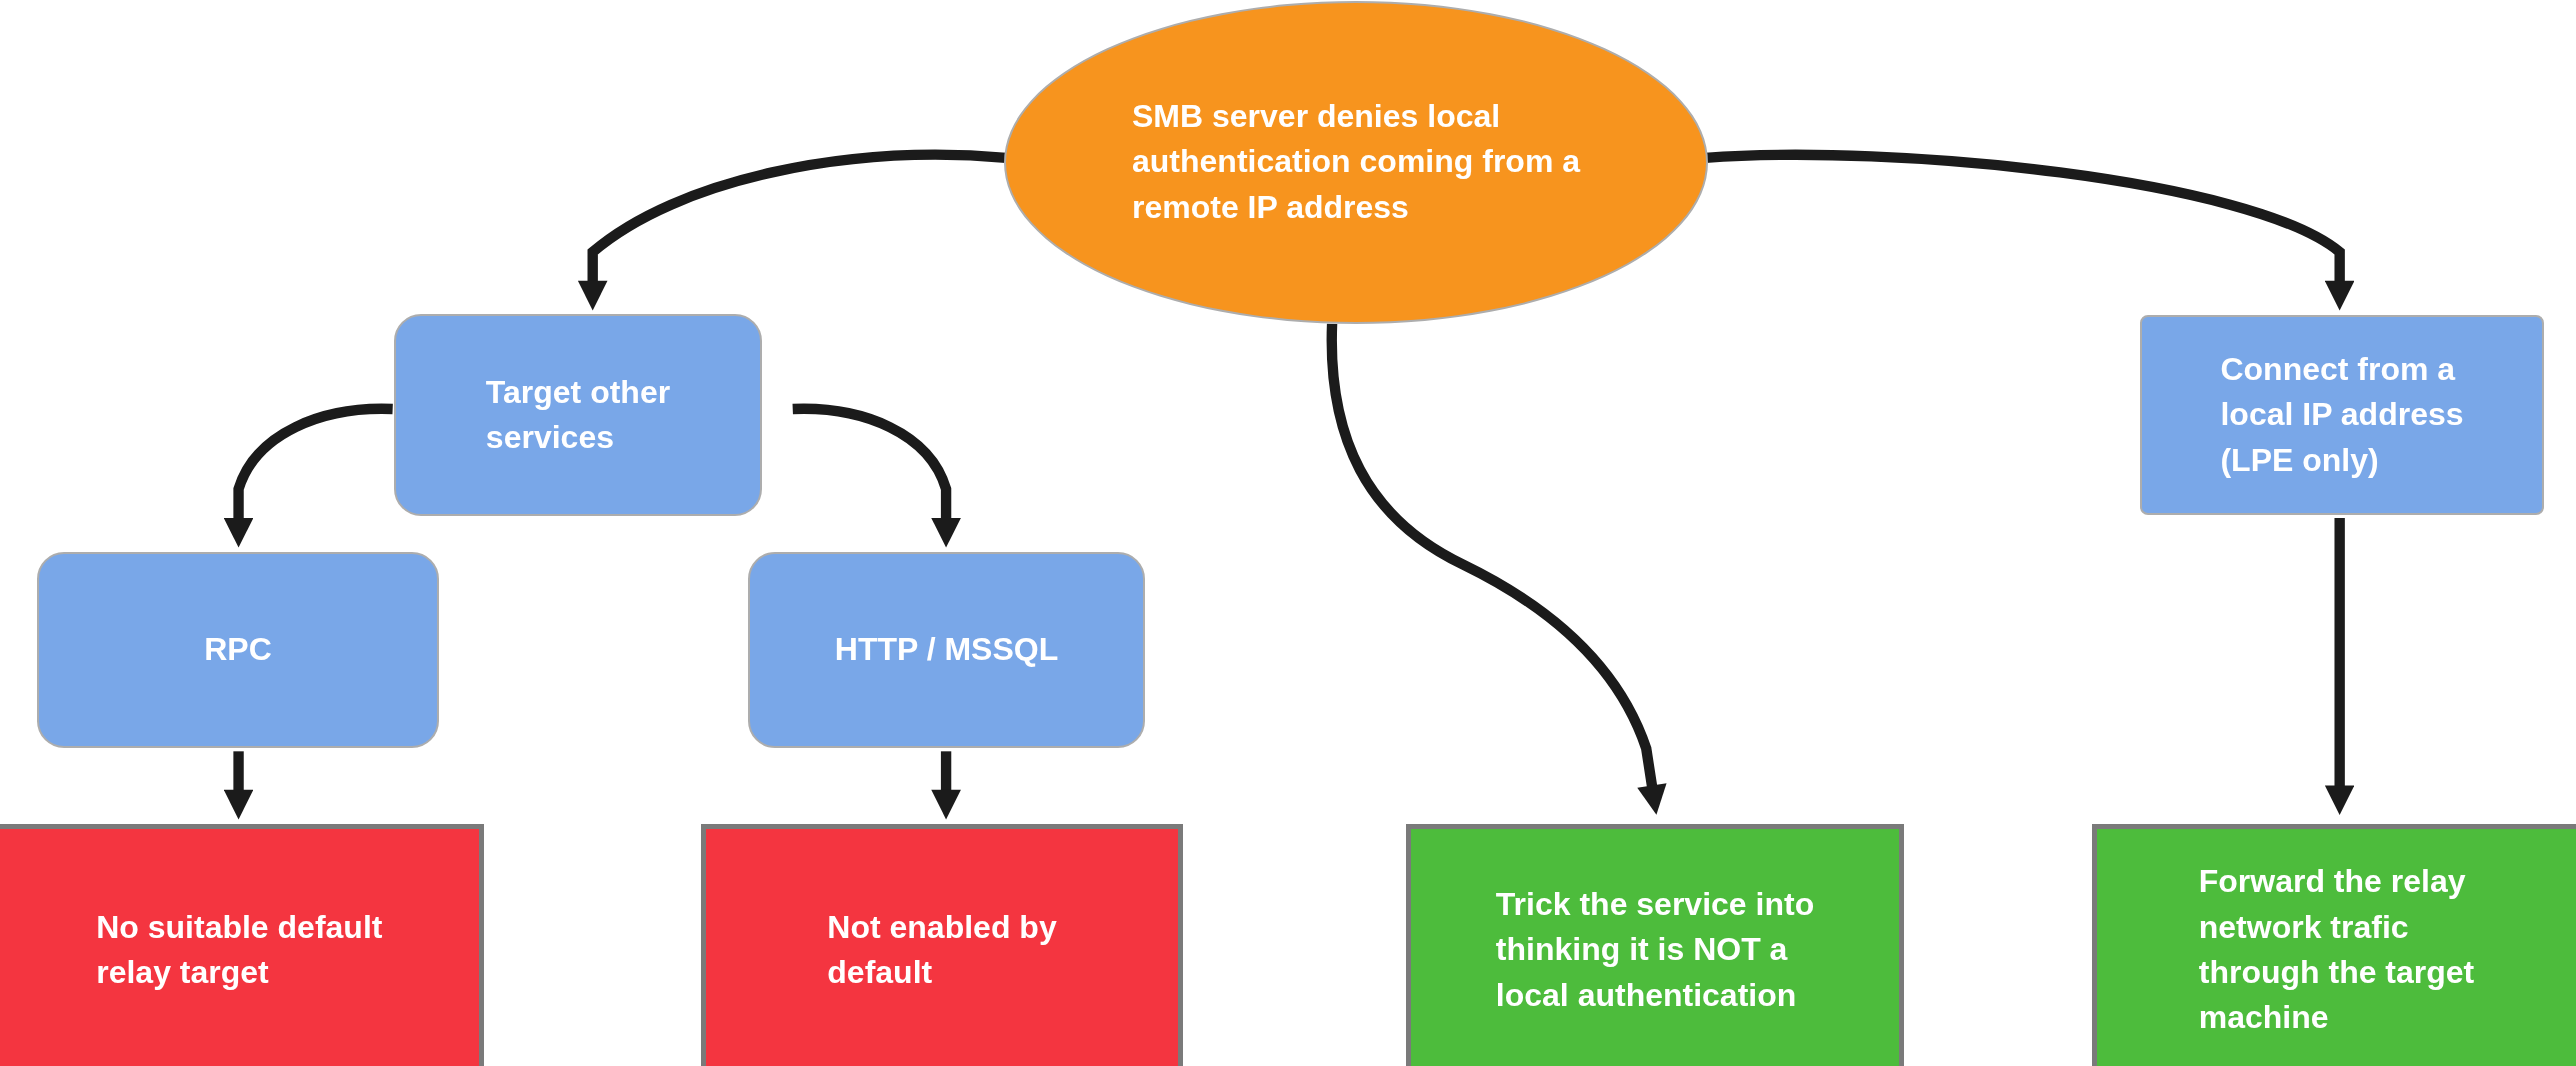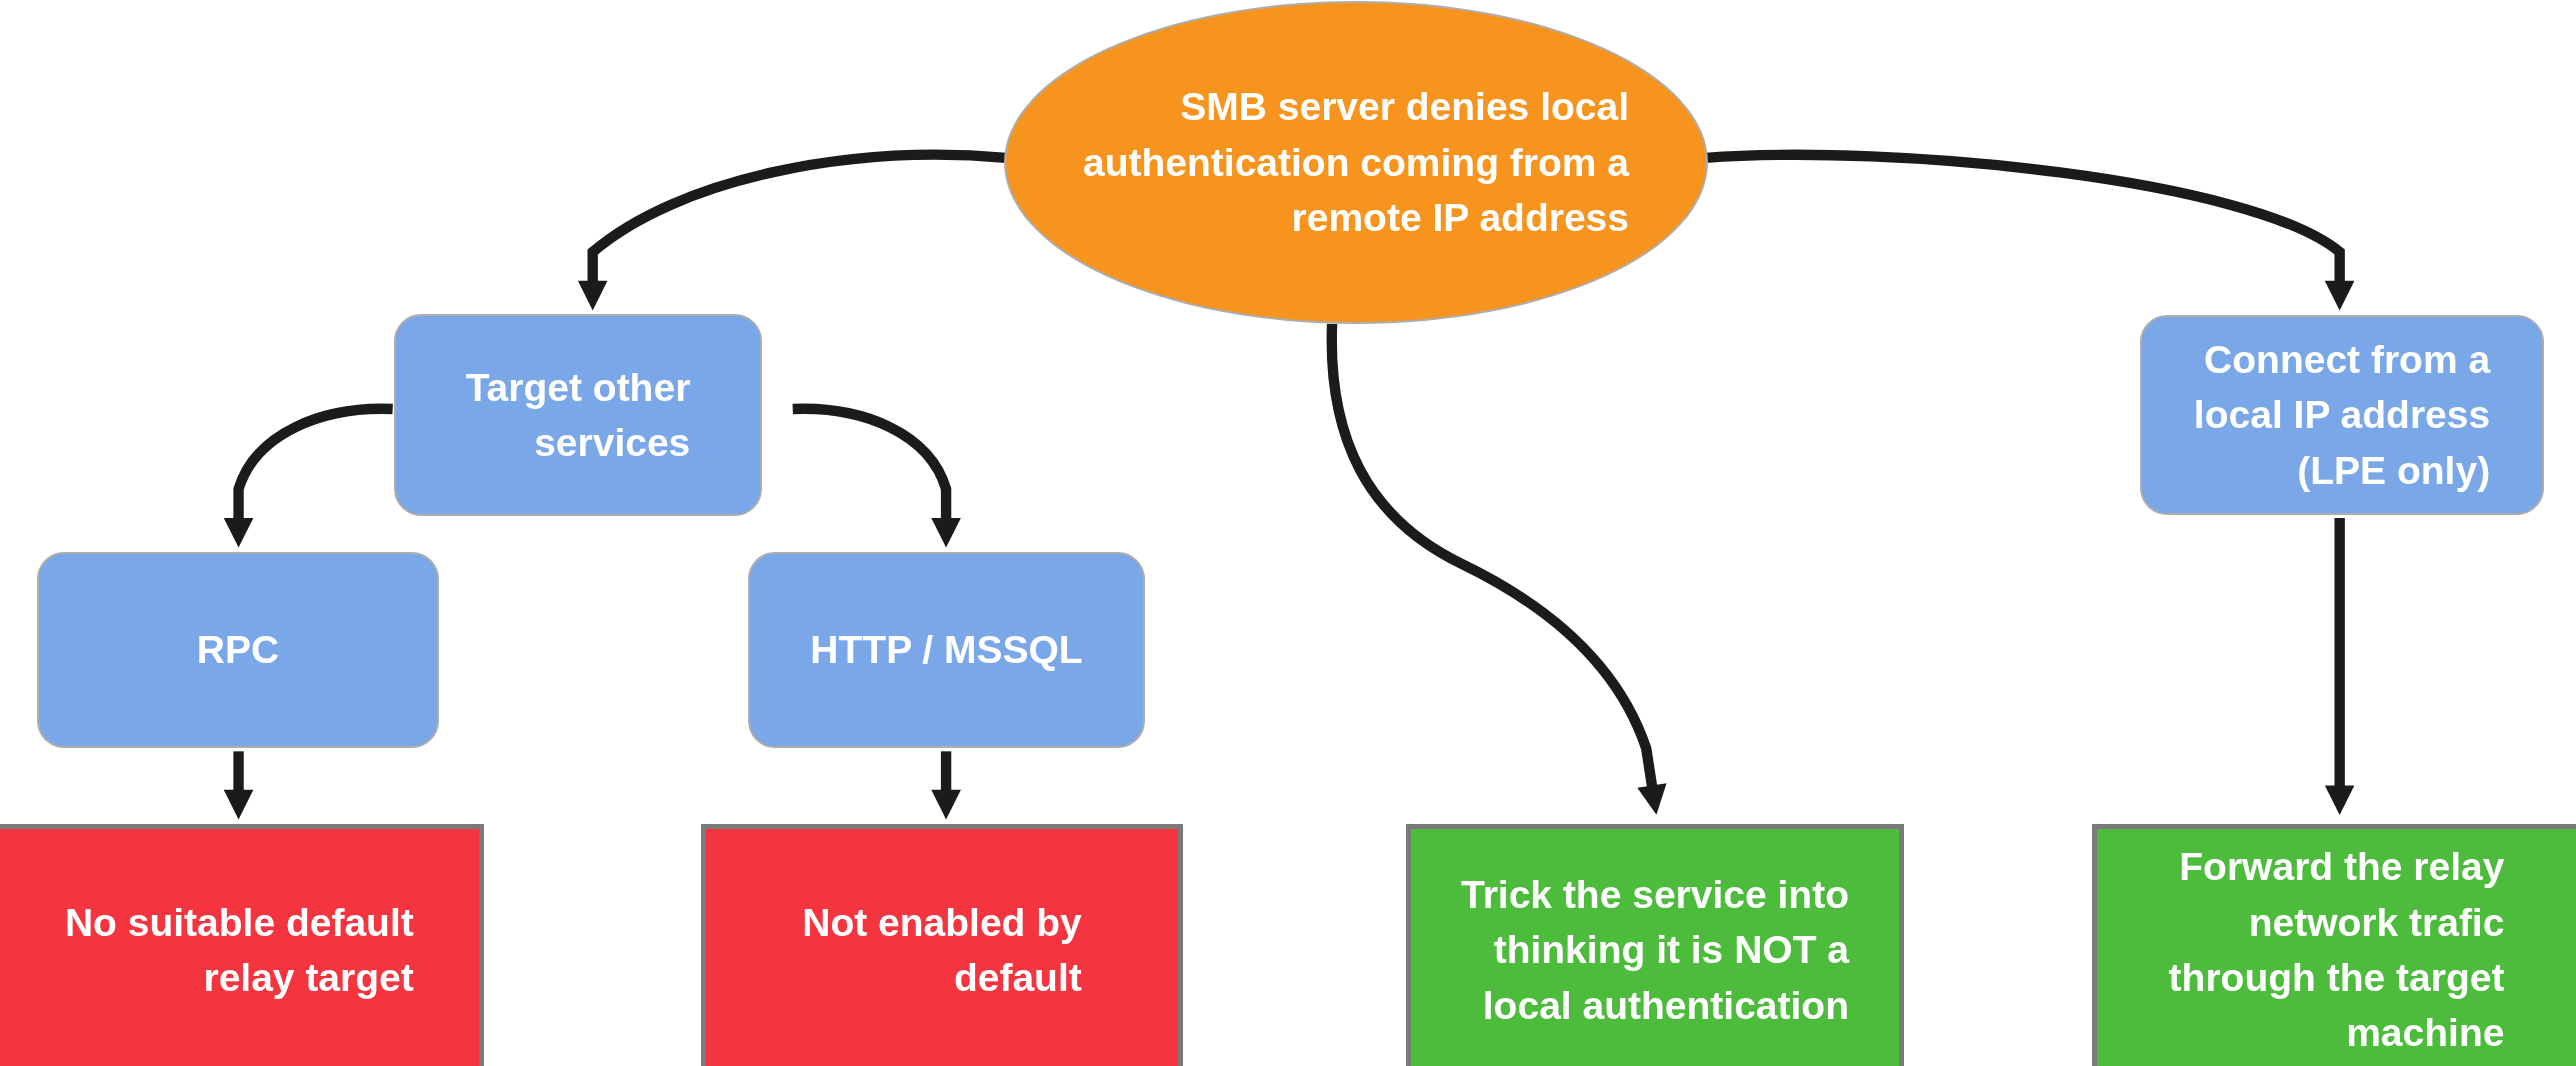--- a/index.html
+++ b/index.html
@@ -20,39 +20,39 @@
     overflow:hidden;
     background:var(--background);
     font-family:"Liberation Sans","DejaVu Sans",sans-serif;
   }
   .node{
     position:absolute;
     display:flex;align-items:center;justify-content:center;
     box-sizing:border-box;
     color:var(--text);
     font-weight:700;
-    font-size:39px;
+    font-size:32px;
     line-height:1.42;
-    text-align:right;
+    text-align:left;
     white-space:pre-line;
   }
   .ellipse{
     background:var(--root-fill);
     border:2.2px solid var(--soft-border);
     border-radius:50%;
     left:1004px;top:0.7px;width:704px;height:323px;
     padding:0 41px;
   }
   .branch{
     background:var(--branch-fill);
     border:2.2px solid var(--soft-border);
     border-radius:27px;
   }
   .branch.target{left:394px;top:314px;width:368px;height:202px;}
-  .branch.connect{left:2140px;top:315px;width:404px;height:200px;}
+  .branch.connect{left:2140px;top:315px;width:404px;height:200px;border-radius:8px;}
   .branch.rpc{left:37px;top:552px;width:402px;height:196px;}
   .branch.http{left:748px;top:552px;width:397px;height:196px;}
   .terminal{
     border:5.2px solid var(--terminal-border);
     top:824px;height:252px;
   }
   .terminal.red{background:var(--dead-end-fill);}
   .terminal.green{background:var(--success-fill);}
   .terminal.no-relay{left:-5.2px;width:489px;}
   .terminal.not-enabled{left:701px;width:482px;}

